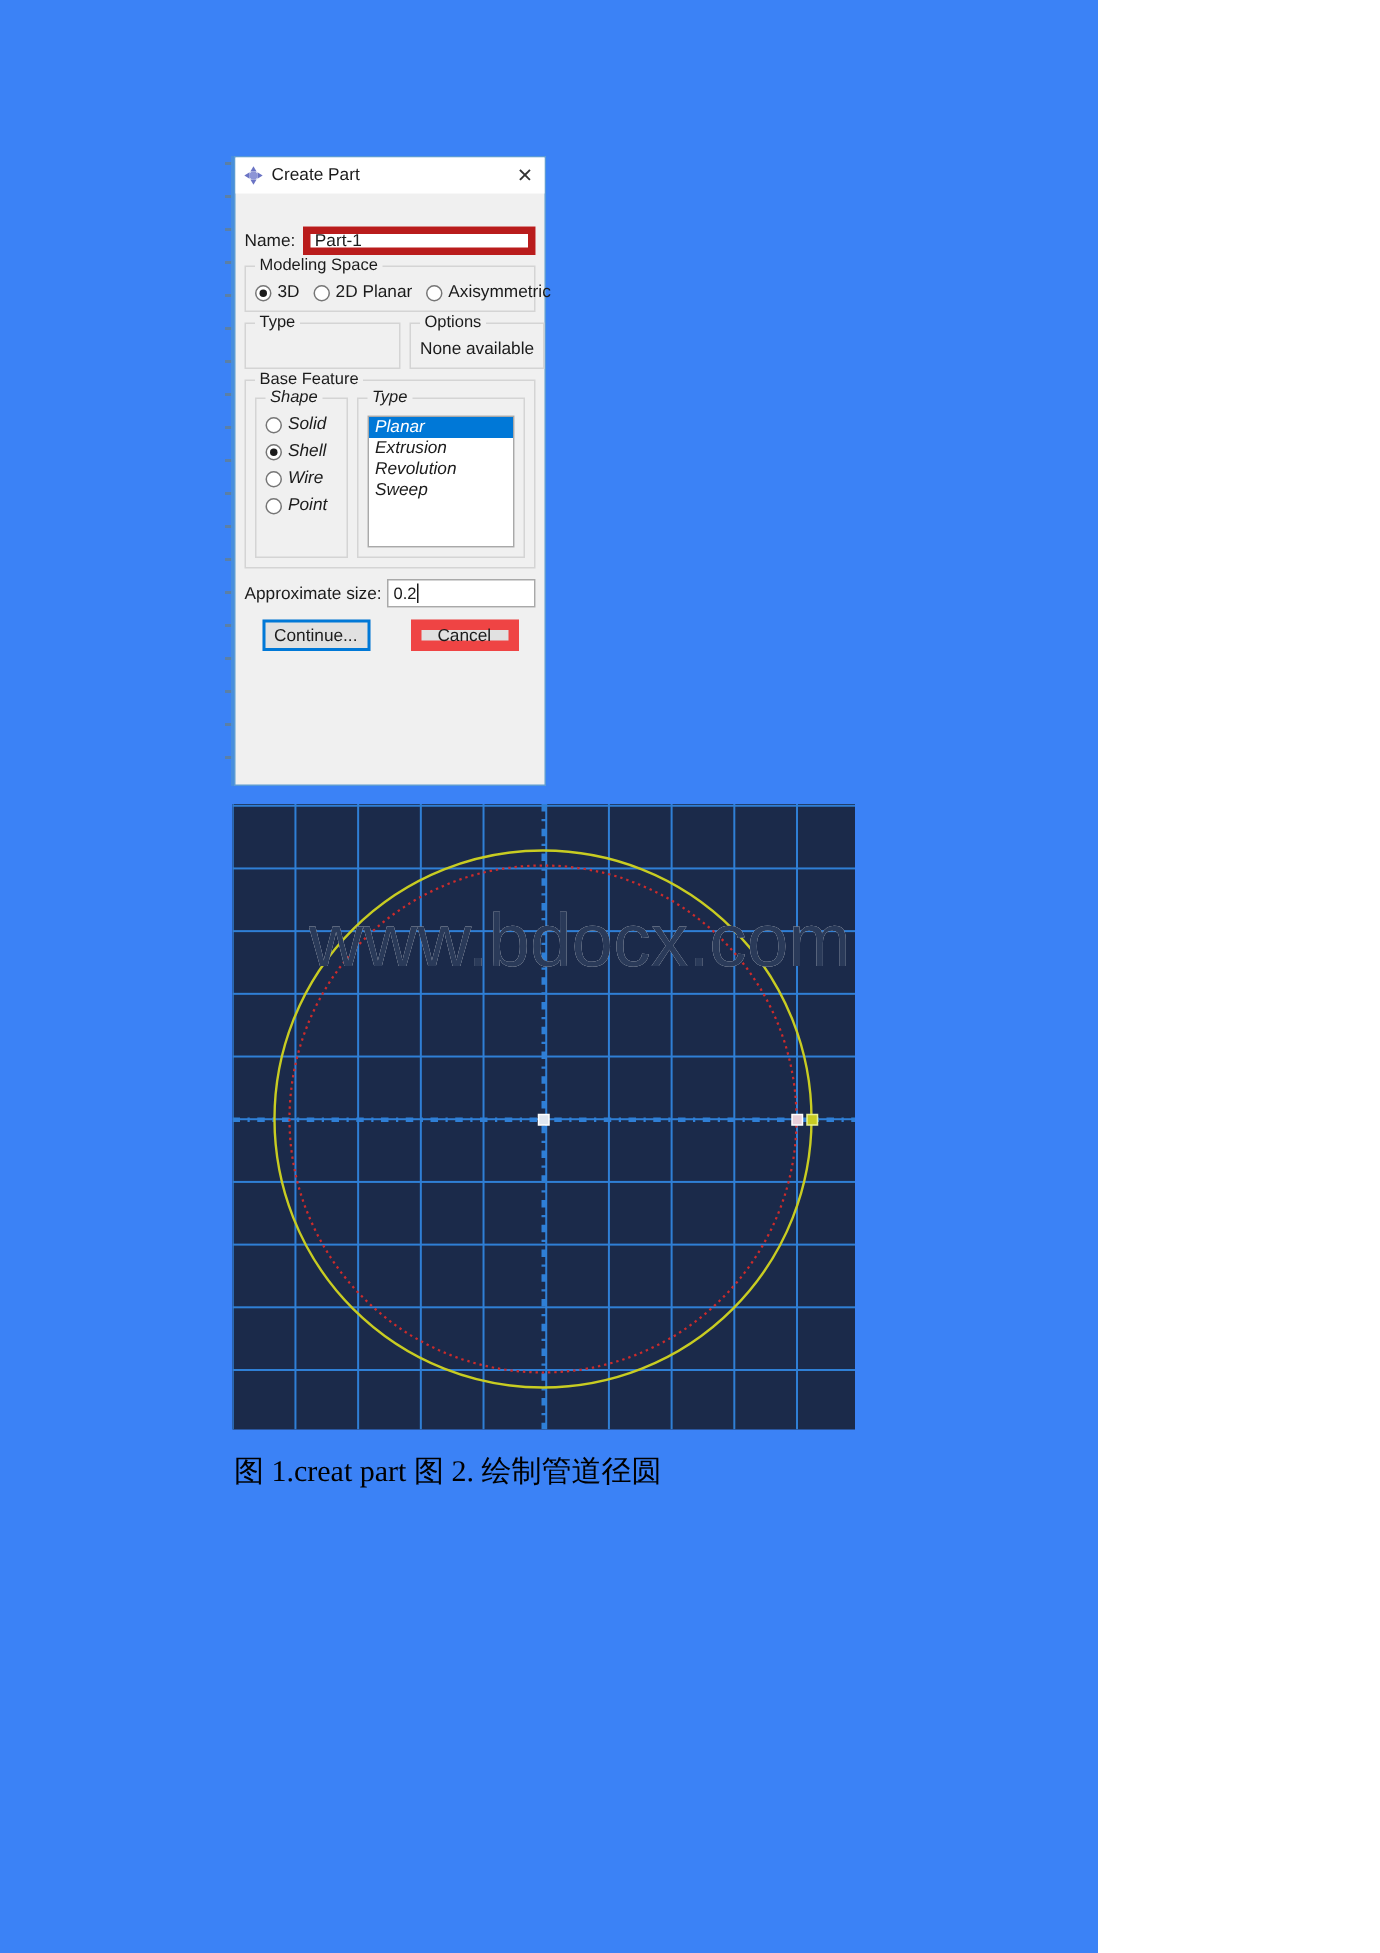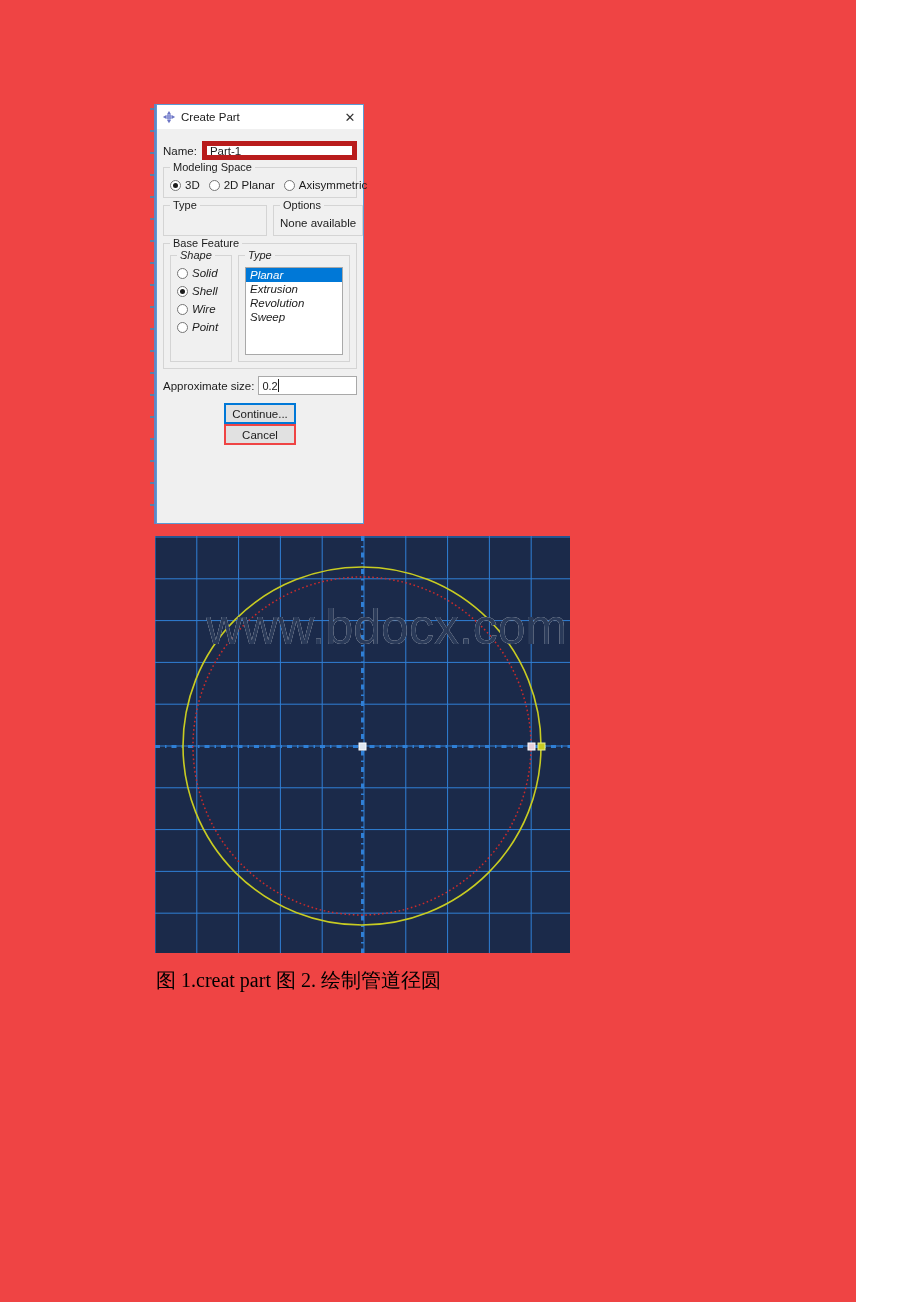--- a/index.html
+++ b/index.html
@@ -12,23 +12,23 @@
     height: 1302px;
     position: relative;
     font-family: "Liberation Sans", sans-serif;
     overflow: hidden;
   }
 
   
   .page {
     position: absolute;
     left: 0; top: 0;
-    width: 856px;
+    width: 732px;
     height: 1302px;
-    background: #ef4444;
+    background: #3b82f6;
   }
 
   
   .bg-strip {
     position: absolute;
     left: 154px;
     top: 104px;
     width: 3px;
     height: 420px;
     background: #4a90d9;
@@ -90,21 +90,21 @@
   }
 
   .dlg-body {
     padding: 4px 6px 0 6px;
   }
 
   
   .name-row {
     display: flex;
     align-items: center;
-    margin: 8px 0 7px 0;
+    margin: 18px 0 7px 0;
   }
   .name-label {
     font-size: 11.5px;
     margin-right: 5px;
     white-space: nowrap;
   }
   .text-input {
     flex: 1 1 auto;
     height: 19px;
     background: #ffffff;
@@ -246,27 +246,26 @@
     margin-left: 0px;
     vertical-align: middle;
   }
 
   
   .btn-row {
     display: flex;
     justify-content: space-around;
     align-items: center;
     padding: 0 4px 6px 4px;
-    flex-direction: column;
   }
   .btn {
     min-width: 72px;
     height: 21px;
     background: #e1e1e1;
-    border: 2px solid #ef4444;
+    border: 7px solid #ef4444;
     font-size: 11.5px;
     color: #1b1b1b;
     display: flex;
     align-items: center;
     justify-content: center;
     box-sizing: border-box;
     cursor: pointer;
     font-family: "Liberation Sans", sans-serif;
   }
   .btn.default {

